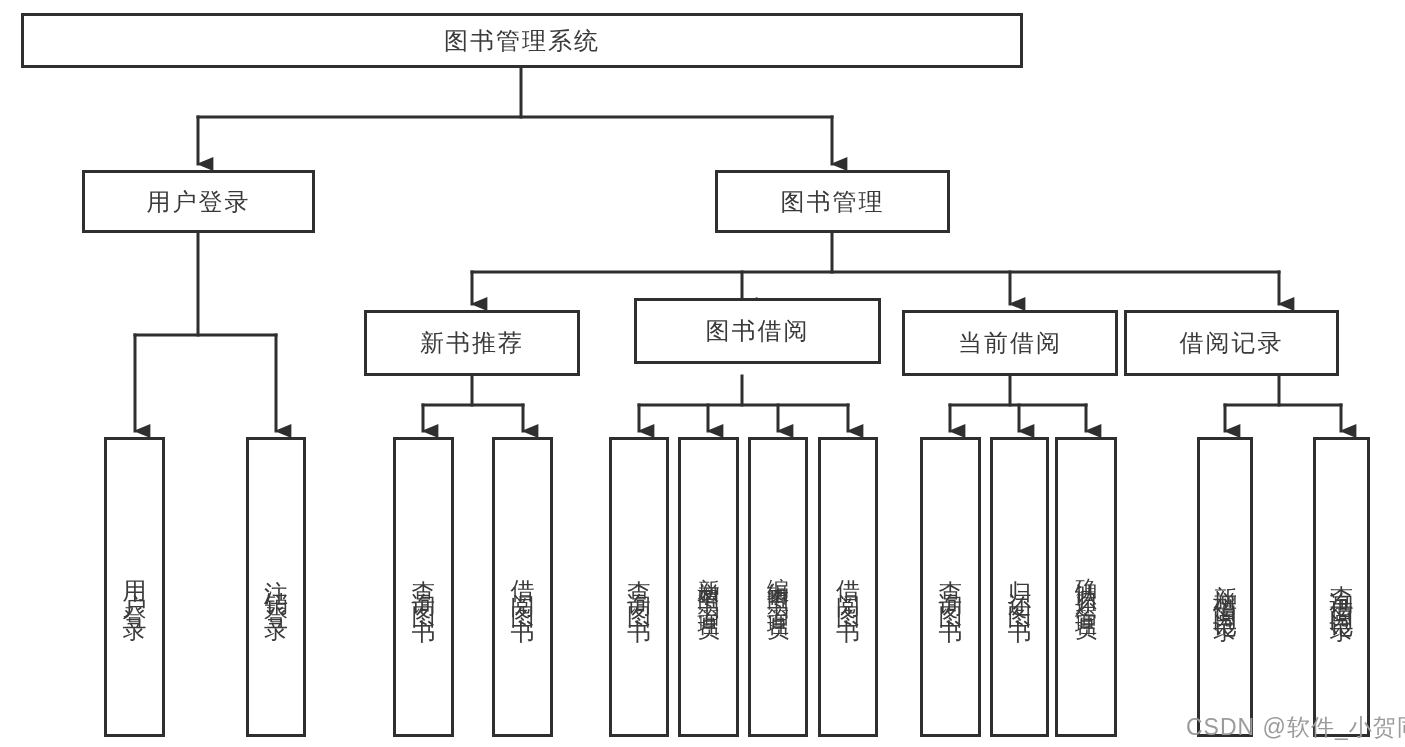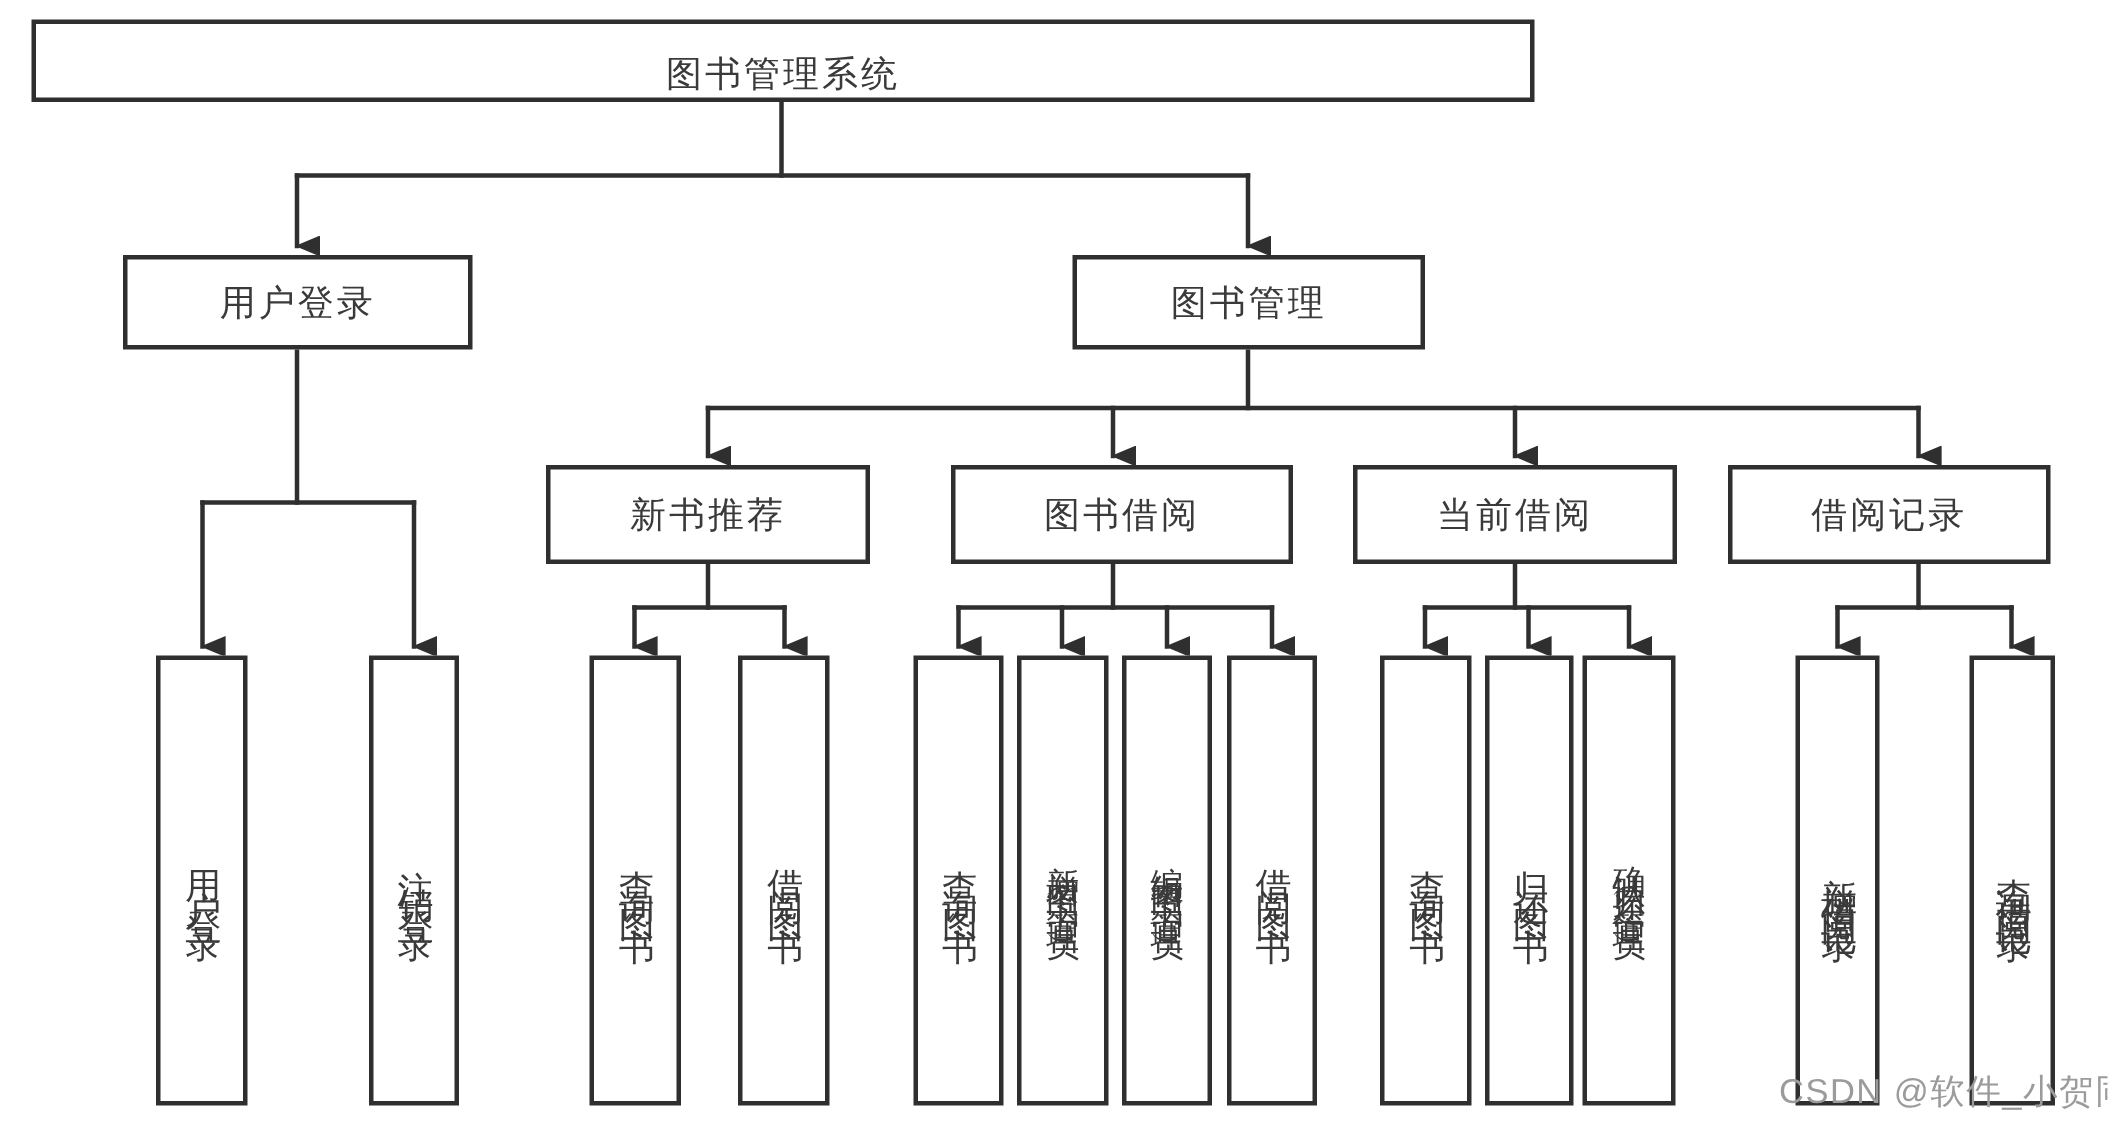--- a/index.html
+++ b/index.html
@@ -18,27 +18,27 @@
   .hlabel{font-size:24px;letter-spacing:2px;white-space:nowrap;}
   .leaf{top:437px;height:300px;}
   .leaf span{
     writing-mode:vertical-rl;text-orientation:mixed;
     white-space:nowrap;display:block;
   }
   .len4 span{font-size:24px;letter-spacing:13px;}
   .len6 span{font-size:24px;letter-spacing:7px;}
   .len9 span{font-size:22px;letter-spacing:6px;}
   
-  #root-box{left:21px;top:13px;width:1002px;height:55px;align-items:flex-end;}
+  #root-box{left:21px;top:13px;width:1002px;height:55px;}
   #b-user-login{left:82px;top:170px;width:233px;height:63px;}
   #b-book-mgmt{left:715px;top:170px;width:235px;height:63px;}
   #g-new-book{left:364px;top:310px;width:216px;height:66px;}
-  #g-book-borrow{left:634px;top:310px;width:228px;height:66px;}
+  #g-book-borrow{left:634px;top:298px;width:247px;height:66px;}
   #g-current-borrow{left:902px;top:310px;width:216px;height:66px;}
-  #g-borrow-record{left:1152px;top:310px;width:215px;height:66px;}
+  #g-borrow-record{left:1124px;top:310px;width:215px;height:66px;}
   #lf1{left:104px;width:61px;}
   #lf2{left:246px;width:60px;}
   #lf3{left:393px;width:61px;}
   #lf4{left:492px;width:61px;}
   #lf5{left:609px;width:60px;}
   #lf6{left:678px;width:61px;}
   #lf7{left:748px;width:60px;}
   #lf8{left:818px;width:60px;}
   #lf9{left:920px;width:61px;}
   #lf10{left:990px;width:59px;}

